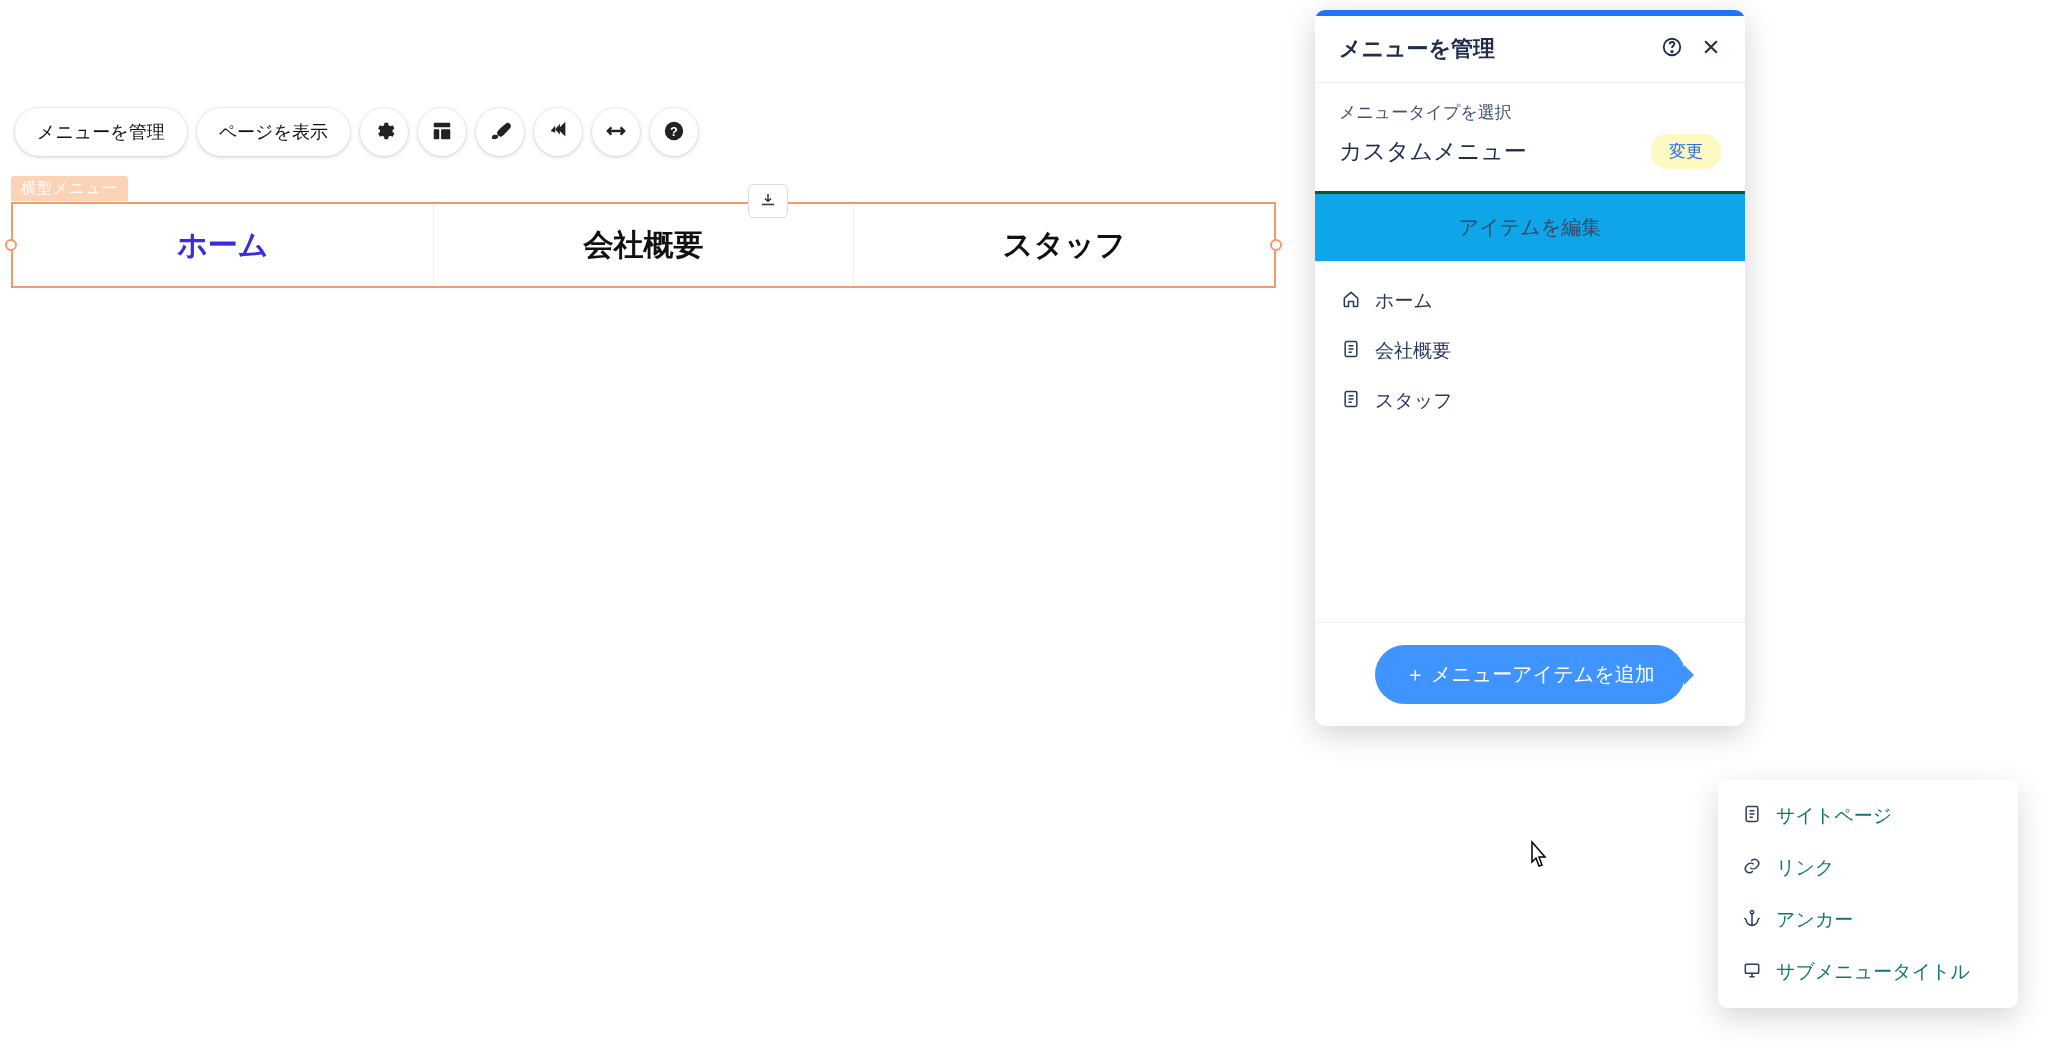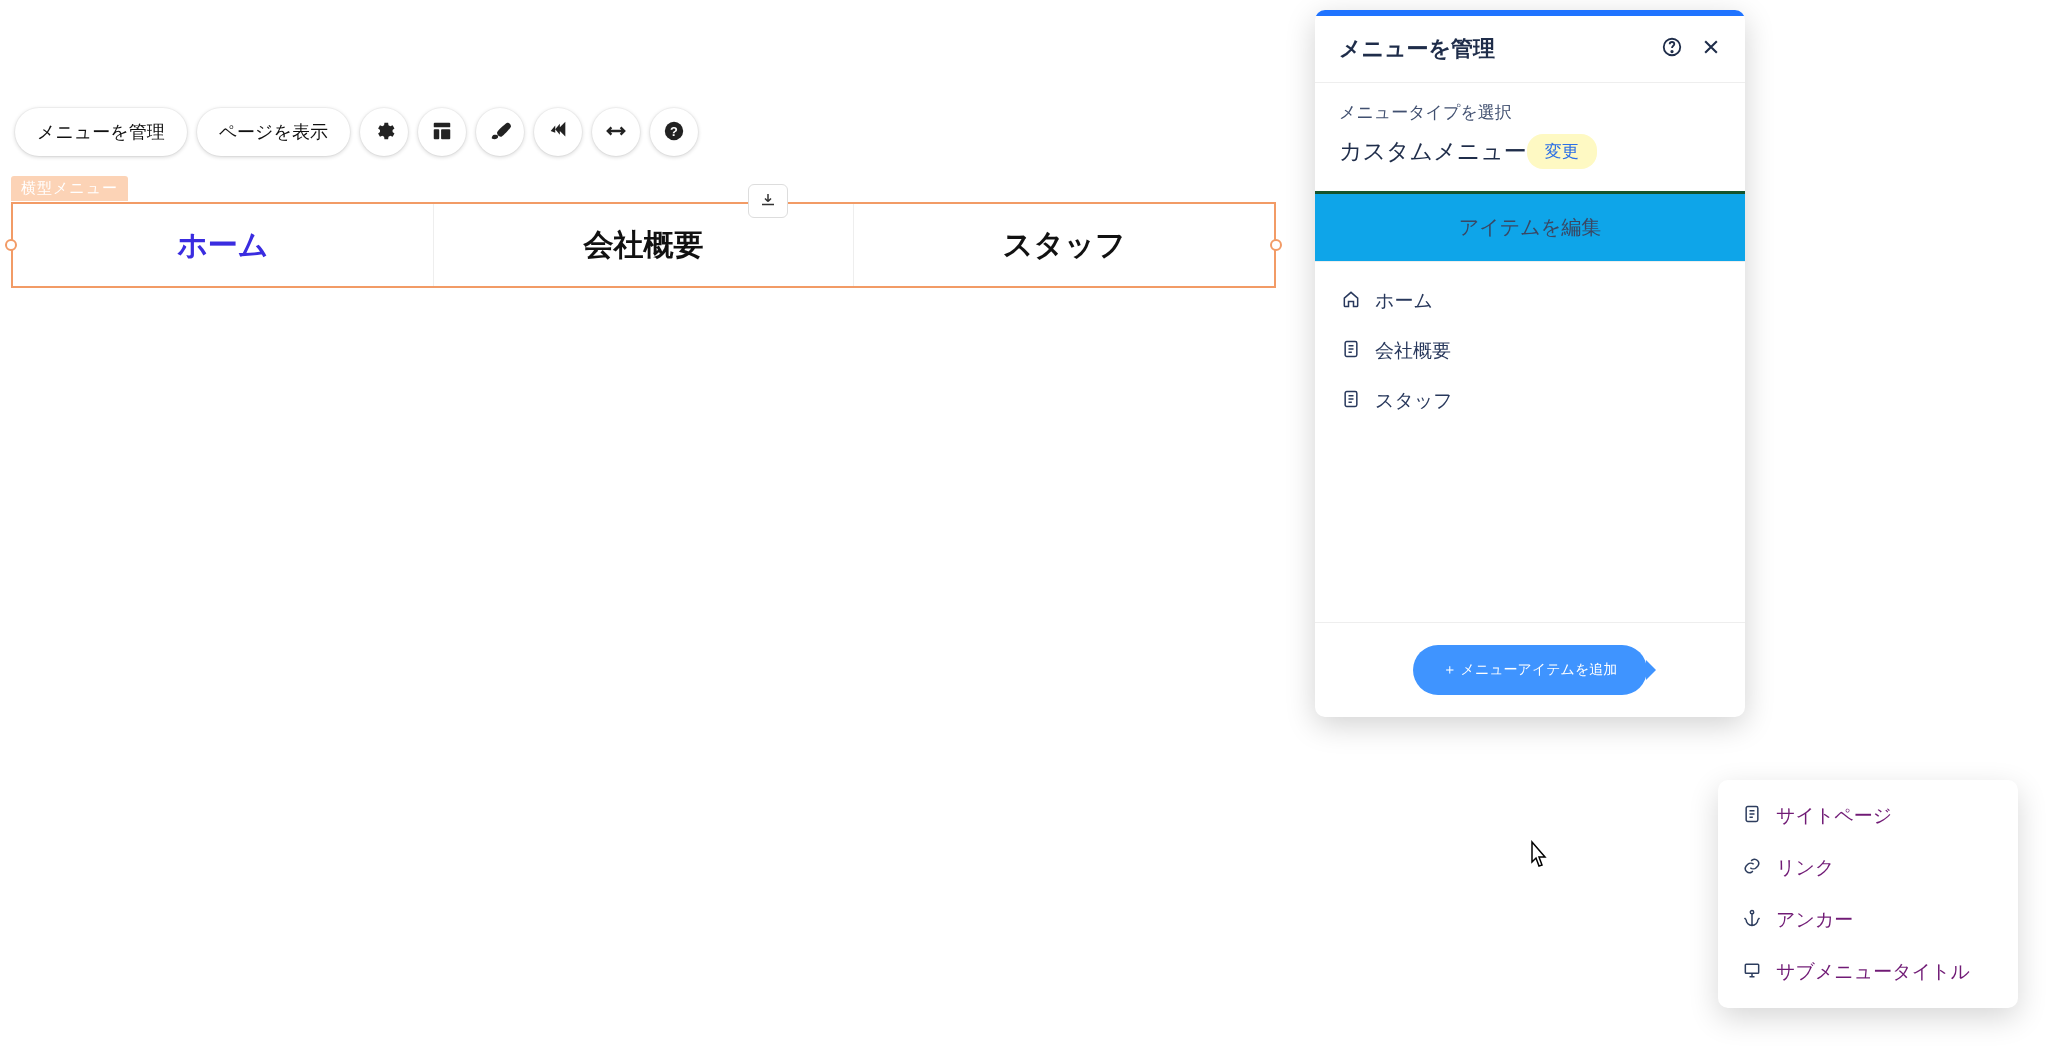--- a/index.html
+++ b/index.html
@@ -153,20 +153,21 @@
     border-bottom: 3px solid #14532d;
   }
   .panel-section-label {
     font-size: 17px;
     color: #415070;
     margin-bottom: 10px;
   }
   .panel-section-row {
     display: flex;
     align-items: center;
+    justify-content: space-between;
   }
   .panel-section-value {
     font-size: 23px;
     color: #1f2d4a;
     font-weight: 500;
   }
   .chip-btn {
     background: #fef9c3;
     color: #2b6fe6;
     border: none;
@@ -205,21 +206,21 @@
     border-top: 1px solid #eee;
     padding: 22px;
     display: flex;
     justify-content: center;
   }
   .add-btn {
     background: #3f94ff;
     color: #fff;
     border: none;
     border-radius: 30px;
-    font-size: 14px;
+    font-size: 20px;
     padding: 16px 30px;
     cursor: pointer;
     position: relative;
   }
   .add-btn::after {
     content: "";
     position: absolute;
     right: -9px;
     top: 50%;
     width: 0; height: 0;
@@ -239,21 +240,21 @@
     border-radius: 10px;
     box-shadow: 0 10px 30px rgba(0,0,0,0.16);
     padding: 10px 6px;
   }
   .popover-item {
     display: flex;
     align-items: center;
     gap: 14px;
     padding: 13px 18px;
     font-size: 19px;
-    color: #701a75;
+    color: #0f766e;
     cursor: pointer;
     border-radius: 6px;
   }
   .popover-item svg { width: 20px; height: 20px; stroke: #2d3d5e; flex-shrink: 0; }
 
   
   .cursor {
     position: absolute;
     top: 840px;
     left: 1522px;

